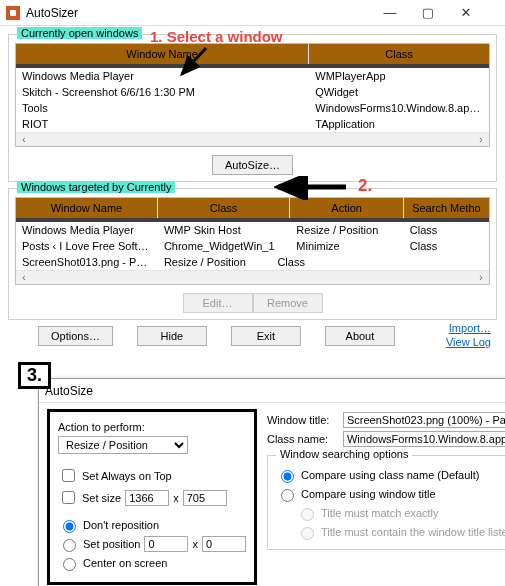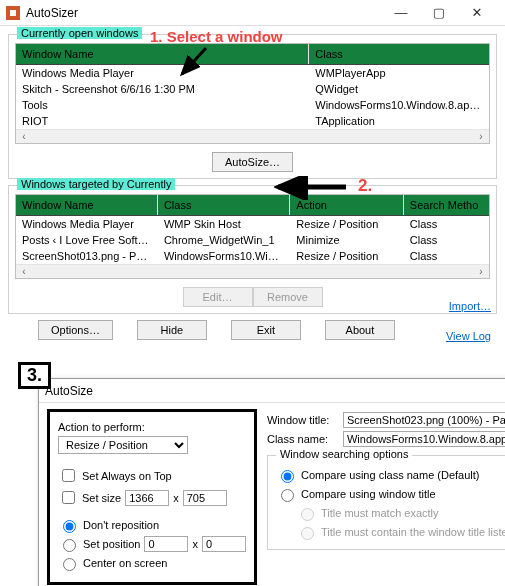--- a/index.html
+++ b/index.html
@@ -11,21 +11,21 @@
     background: #fff;
     width: 505px;
     height: 586px;
     position: relative;
     overflow: hidden;
   }
   .titlebar {
     height: 26px;
     display: flex;
     align-items: center;
-    padding: 0 9px 0 6px;
+    padding: 0 20px 0 6px;
     border-bottom: 1px solid #ddd;
     background: #fff;
   }
   .titlebar .logo {
     width: 14px; height: 14px;
     border: 2px solid #d0552a;
     margin-right: 6px;
   }
   .titlebar .logo::before {
     content:""; display:block; width:6px; height:6px; border:2px solid #d0552a;
@@ -51,23 +51,24 @@
     font-size: 11px;
     color: #000;
   }
   .listview {
     border: 1px solid #bfbfbf;
     background: #fff;
     font-size: 11px;
   }
   .lv-head {
     display:flex;
-    border-bottom: 1px solid #404040;
-    background:#15803d;
+    border-bottom: 4px solid #404040;
+    background:#a16207;
     position:relative;
+    text-align:center;
   }
   .lv-col {
     padding: 4px 6px;
     border-right: 1px solid #e4e4e4;
     color:#000;
     overflow:hidden; white-space:nowrap; text-overflow:ellipsis;
   }
   .lv-row { display:flex; }
   .lv-cell {
     padding: 2px 6px;
@@ -90,21 +91,21 @@
     font-size:11px;
     color:#000;
     min-width: 70px;
     text-align:center;
     display:inline-block;
   }
   .btn.disabled { color:#9a9a9a; border-color:#cfcfcf; }
   .row-btns { display:flex; justify-content:center; margin-top:4px;}
   .main-btns { display:flex; gap:24px; align-items:center; margin:6px 4px;}
   .link { color:#0066cc; text-decoration:underline; font-size:11px; }
-  .sidelinks { position:absolute; right:12px; bottom:4px; display:flex; flex-direction:column; align-items:flex-end; gap:18px;}
+  .sidelinks { position:absolute; right:12px; bottom:4px; display:flex; flex-direction:column; align-items:flex-end; gap:2px;}
   
   
   .overlay-dialog {
     position:absolute;
     left:38px; top:378px;
     width: 520px;
     background:#fff;
     border:1px solid #999;
     box-shadow: 2px 2px 6px rgba(0,0,0,0.25);
     z-index:30;
@@ -207,21 +208,20 @@
             <div class="lv-cell" style="width:18%">Class</div>
           </div>
           <div class="lv-row">
             <div class="lv-cell" style="width:30%">Posts ‹ I Love Free Soft…</div>
             <div class="lv-cell" style="width:28%">Chrome_WidgetWin_1</div>
             <div class="lv-cell" style="width:24%">Minimize</div>
             <div class="lv-cell" style="width:18%">Class</div>
           </div>
           <div class="lv-row">
             <div class="lv-cell" style="width:30%">ScreenShot013.png - P…</div>
-            <div class="lv-cell" style="width:28%">WindowsForms10.Win…</div>
             <div class="lv-cell" style="width:24%">Resize / Position</div>
             <div class="lv-cell" style="width:18%">Class</div>
           </div>
         </div>
       <div class="hscroll">
         <div class="arrow">‹</div>
         <div class="track"></div>
         <div class="arrow">›</div>
       </div>
     </div>

